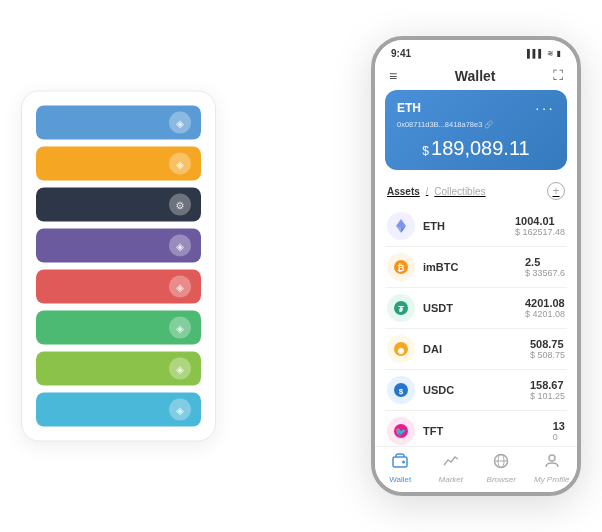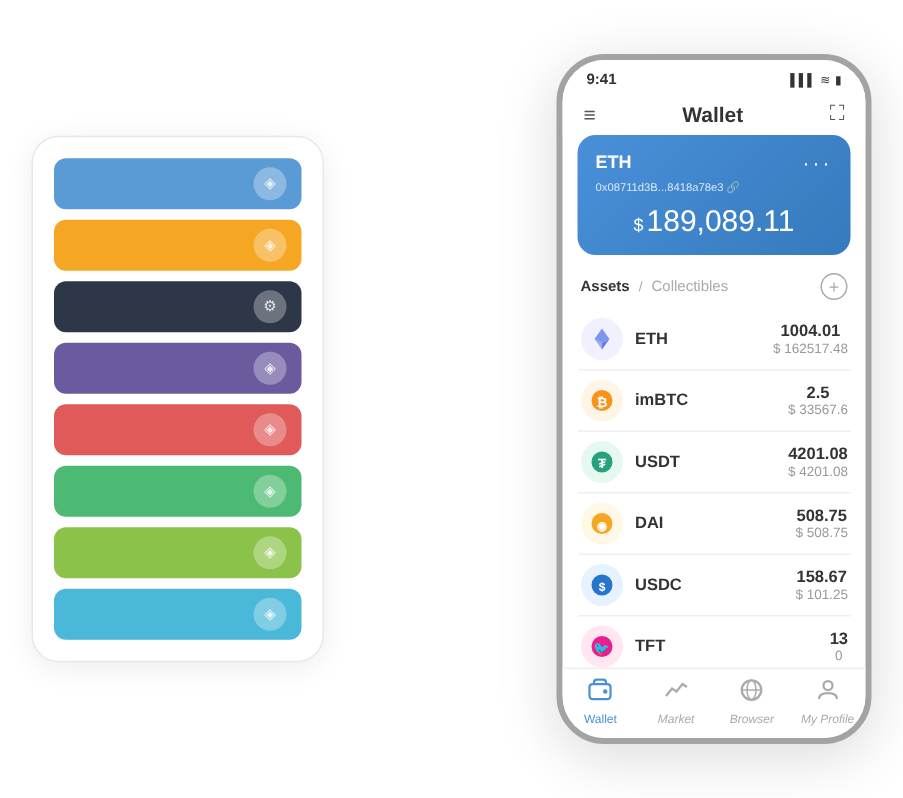--- a/index.html
+++ b/index.html
@@ -180,20 +180,21 @@
       font-size: 12px;
       margin-right: 2px;
     }
 
     
     .assets-header {
       display: flex;
       justify-content: space-between;
       align-items: center;
       padding: 4px 12px 6px;
+      text-decoration: underline;
     }
 
     .assets-tabs {
       display: flex;
       gap: 6px;
       align-items: center;
     }
 
     .assets-tab-active {
       font-size: 10px;
@@ -251,21 +252,21 @@
     }
 
     .asset-name {
       font-size: 11px;
       font-weight: 600;
       color: #333;
       flex: 1;
     }
 
     .asset-amounts {
-      text-align: center;
+      text-align: left;
     }
 
     .asset-amount {
       font-size: 11px;
       font-weight: 600;
       color: #333;
       display: block;
     }
 
     .asset-usd {

